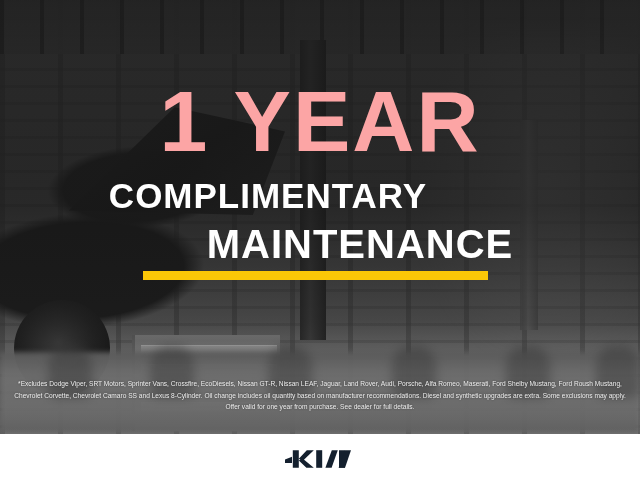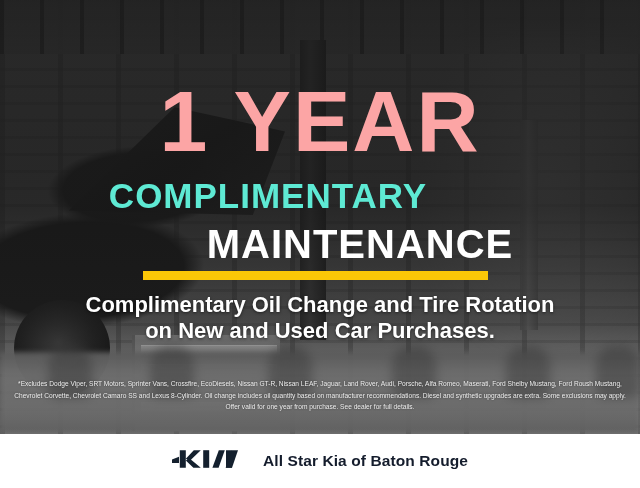--- a/index.html
+++ b/index.html
@@ -136,21 +136,21 @@
     position:absolute; left:0; top:78px; width:640px;
     color:#fca5a5;
     font-size:86px;
     font-weight:bold;
     letter-spacing:2px;
     line-height:1;
     font-family:"Liberation Sans", sans-serif;
   }
   .headline-sub1{
     position:absolute; left:0; top:178px; width:536px;
-    color:#5eead4;
+    color:#ffffff;
     font-size:35px;
     font-weight:bold;
     letter-spacing:1px;
     line-height:1;
   }
   .headline-sub2{
     position:absolute; left:0; top:224px; width:640px;
     color:#ffffff;
     font-size:40px;
     font-weight:bold;
@@ -239,24 +239,20 @@
 
     <div class="copy">
       <div class="headline-year">1 YEAR</div>
 
       <div class="headline-sub1">COMPLIMENTARY</div>
 
       <div class="headline-sub2">MAINTENANCE</div>
 
       <div class="divider"></div>
 
-      <div class="offer">
-        <span class="l1">Complimentary Oil Change and Tire Rotation</span>
-        <span class="l2">on New and Used Car Purchases.</span>
-      </div>
 
       <div class="disclaimer">*Excludes Dodge Viper, SRT Motors, Sprinter Vans, Crossfire, EcoDiesels, Nissan GT-R, Nissan LEAF, Jaguar, Land Rover, Audi, Porsche, Alfa Romeo, Maserati, Ford Shelby Mustang, Ford Roush Mustang, Chevrolet Corvette, Chevrolet Camaro SS and Lexus 8-Cylinder. Oil change includes oil quantity based on manufacturer recommendations. Diesel and synthetic upgrades are extra. Some exclusions may apply. Offer valid for one year from purchase. See dealer for full details.</div>
     </div>
   </div>
 
   <div class="footer">
     <div class="footer-inner">
       <span class="kia-logo">
         <svg width="70" height="22" viewBox="0 0 700 220" aria-hidden="true">
           <g fill="#14202e">
@@ -265,17 +261,16 @@
             <path d="M78 22 L138 22 L138 198 L78 198 Z M138 108 L218 22 L288 22 L176 130 Z M176 104 L288 198 L214 198 L138 124 Z"></path>
 
             <path d="M312 22 L372 22 L372 198 L312 198 Z"></path>
 
             <path d="M404 198 L468 22 L528 22 L466 198 Z"></path>
             <path d="M540 22 L600 22 L600 198 L540 198 Z M540 22 L600 22 L600 80 L540 198 Z"></path>
             <path d="M536 198 L600 22 L660 22 L600 198 Z"></path>
           </g>
         </svg>
       </span>
-      <span class="dealer-name">All Star Kia of Baton Rouge</span>
     </div>
   </div>
 
 </div>
 
 </body></html>

